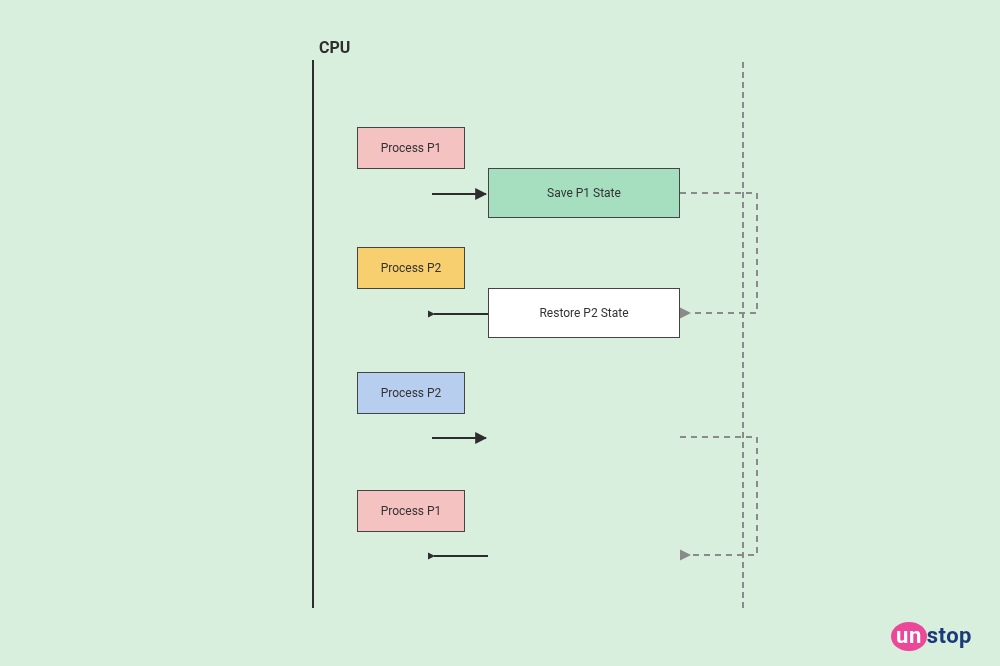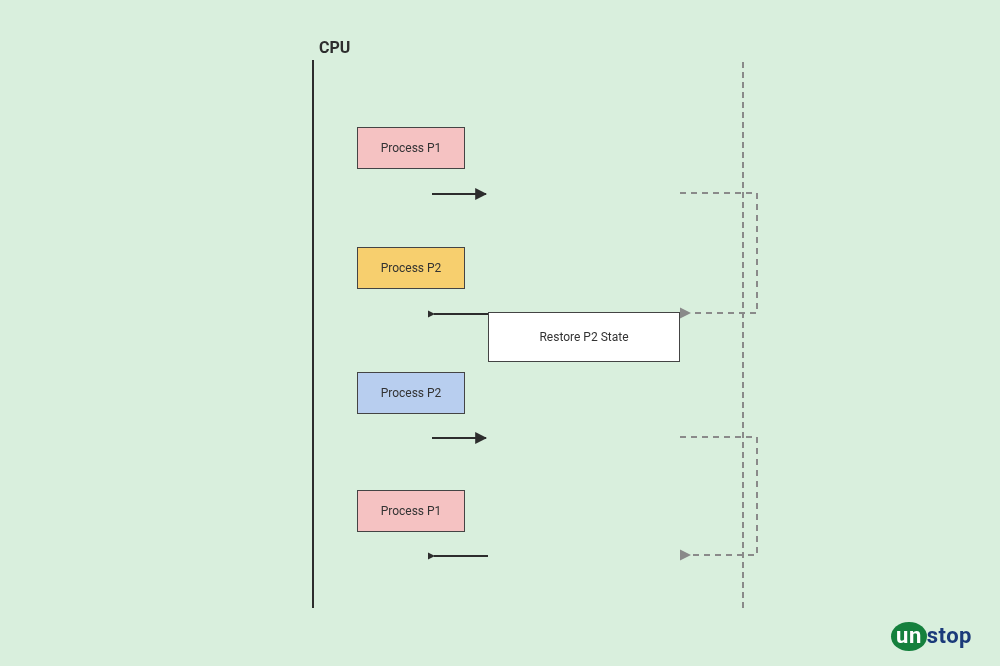--- a/index.html
+++ b/index.html
@@ -51,41 +51,44 @@
   .logo {
     position: absolute;
     right: 28px;
     bottom: 18px;
     font-size: 22px;
     font-weight: 700;
     color: #1b3a7a;
     letter-spacing: 0.5px;
   }
   .logo .un {
-    background: #15803d;
+    background: #ec4899;
     color: #fff;
     border-radius: 50%;
     padding: 1px 5px 3px 5px;
   }
 </style>
 </head>
 <body>
 
 <div class="canvas">
 
   <div class="cpu-label" style="left:290px; top:38px;margin-left:29px;">CPU</div>
 
   <div class="timeline-vert" style="left:312px; top:60px; height:548px;"></div>
 
   <div class="dashed-vert" style="left:742px; top:62px; height:546px;"></div>
 
   <div class="box pink" style="left:357px; top:127px; width:108px; height:42px;">
     <span>Process P1</span>
   </div>
 
+  <div class="box green" style="left:488px; top:168px; width:192px; height:50px;">
+    <span>Save P1 State</span>
+  </div>
 
   <svg style="position:absolute; left:428px; top:186px; width:64px; height:16px;" viewBox="0 0 64 16">
     <defs>
       <marker id="ah-r" viewBox="0 0 10 10" refX="9" refY="5" markerWidth="6" markerHeight="6" orient="auto">
         <path d="M0,0 L10,5 L0,10 z" fill="#2d2d2d"></path>
       </marker>
       <marker id="ah-l" viewBox="0 0 10 10" refX="1" refY="5" markerWidth="6" markerHeight="6" orient="auto">
         <path d="M10,0 L0,5 L10,10 z" fill="#2d2d2d"></path>
       </marker>
       <marker id="ah-l-dash" viewBox="0 0 10 10" refX="1" refY="5" markerWidth="6" markerHeight="6" orient="auto">
@@ -96,21 +99,21 @@
   </svg>
 
   <svg style="position:absolute; left:680px; top:190px; width:90px; height:130px;" viewBox="0 0 90 130">
     <polyline points="0,3 77,3 77,123 10,123" fill="none" stroke="#8a8a8a" stroke-width="2" stroke-dasharray="6,5" marker-end="url(#ah-l-dash)"></polyline>
   </svg>
 
   <div class="box yellow" style="left:357px; top:247px; width:108px; height:42px;">
     <span>Process P2</span>
   </div>
 
-  <div class="box white" style="left:488px; top:288px; width:192px; height:50px;margin-top:24px;">
+  <div class="box white" style="left:488px; top:288px; width:192px; height:50px;">
     <span>Restore P2 State</span>
   </div>
 
   <svg style="position:absolute; left:428px; top:306px; width:64px; height:16px;" viewBox="0 0 64 16">
     <line x1="60" y1="8" x2="6" y2="8" stroke="#2d2d2d" stroke-width="2" marker-end="url(#ah-l)"></line>
   </svg>
 
   <div class="box blue" style="left:357px; top:372px; width:108px; height:42px;">
     <span>Process P2</span>
   </div>

